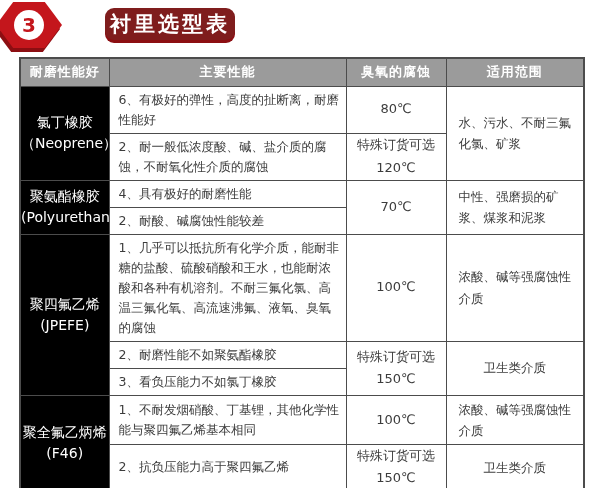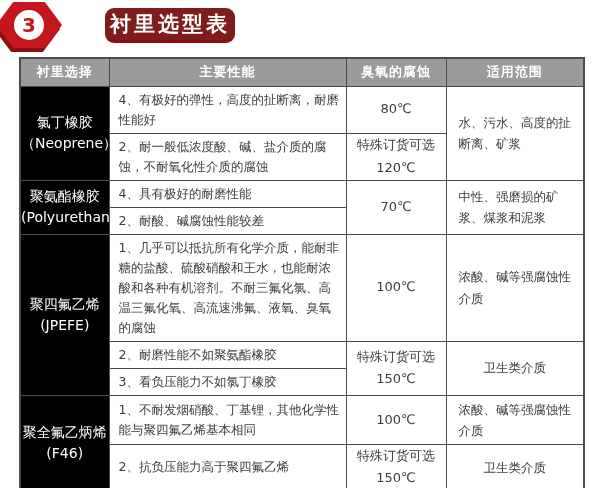--- a/index.html
+++ b/index.html
@@ -100,32 +100,32 @@
 
 <table class="lining">
   <colgroup>
     <col style="width:89px">
       <col style="width:237px">
       <col style="width:100px">
       <col style="width:138px">
   </colgroup>
   <tbody>
       <tr class="h">
-    <th>衬里选择</th>
+    <th>耐磨性能好</th>
     <th>主要性能</th>
     <th>臭氧的腐蚀</th>
     <th>适用范围</th>
   </tr>
 
   <tr class="r1a">
     <td class="name" rowspan="2">氯丁橡胶
 （Neoprene）</td>
-    <td class="perf">4、有极好的弹性，高度的扯断离，耐磨性能好</td>
+    <td class="perf">6、有极好的弹性，高度的扯断离，耐磨性能好</td>
     <td class="temp">80℃</td>
-    <td class="range" rowspan="2">水、污水、高度的扯断离、矿浆</td>
+    <td class="range" rowspan="2">水、污水、不耐三氟化氯、矿浆</td>
   </tr>
   <tr class="r1b">
     <td class="perf">2、耐一般低浓度酸、碱、盐介质的腐蚀，不耐氧化性介质的腐蚀</td>
     <td class="temp">特殊订货可选
 120℃</td>
   </tr>
 
   <tr class="r2a">
     <td class="name" rowspan="2">聚氨酯橡胶
 (Polyurethane)</td>

